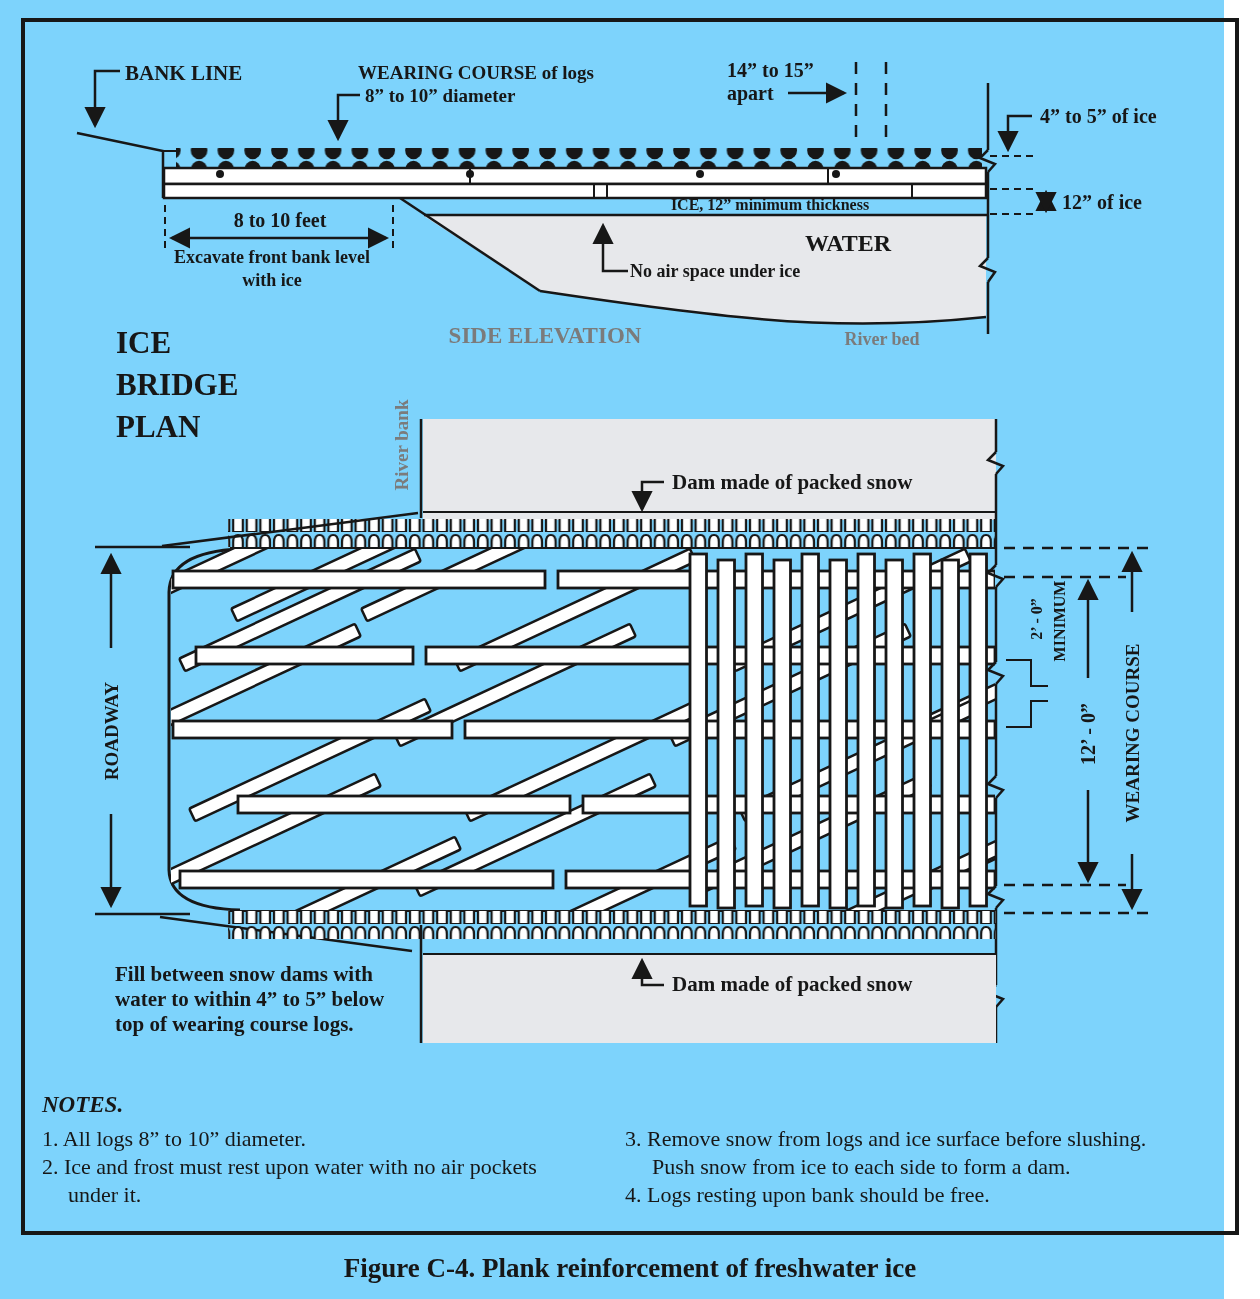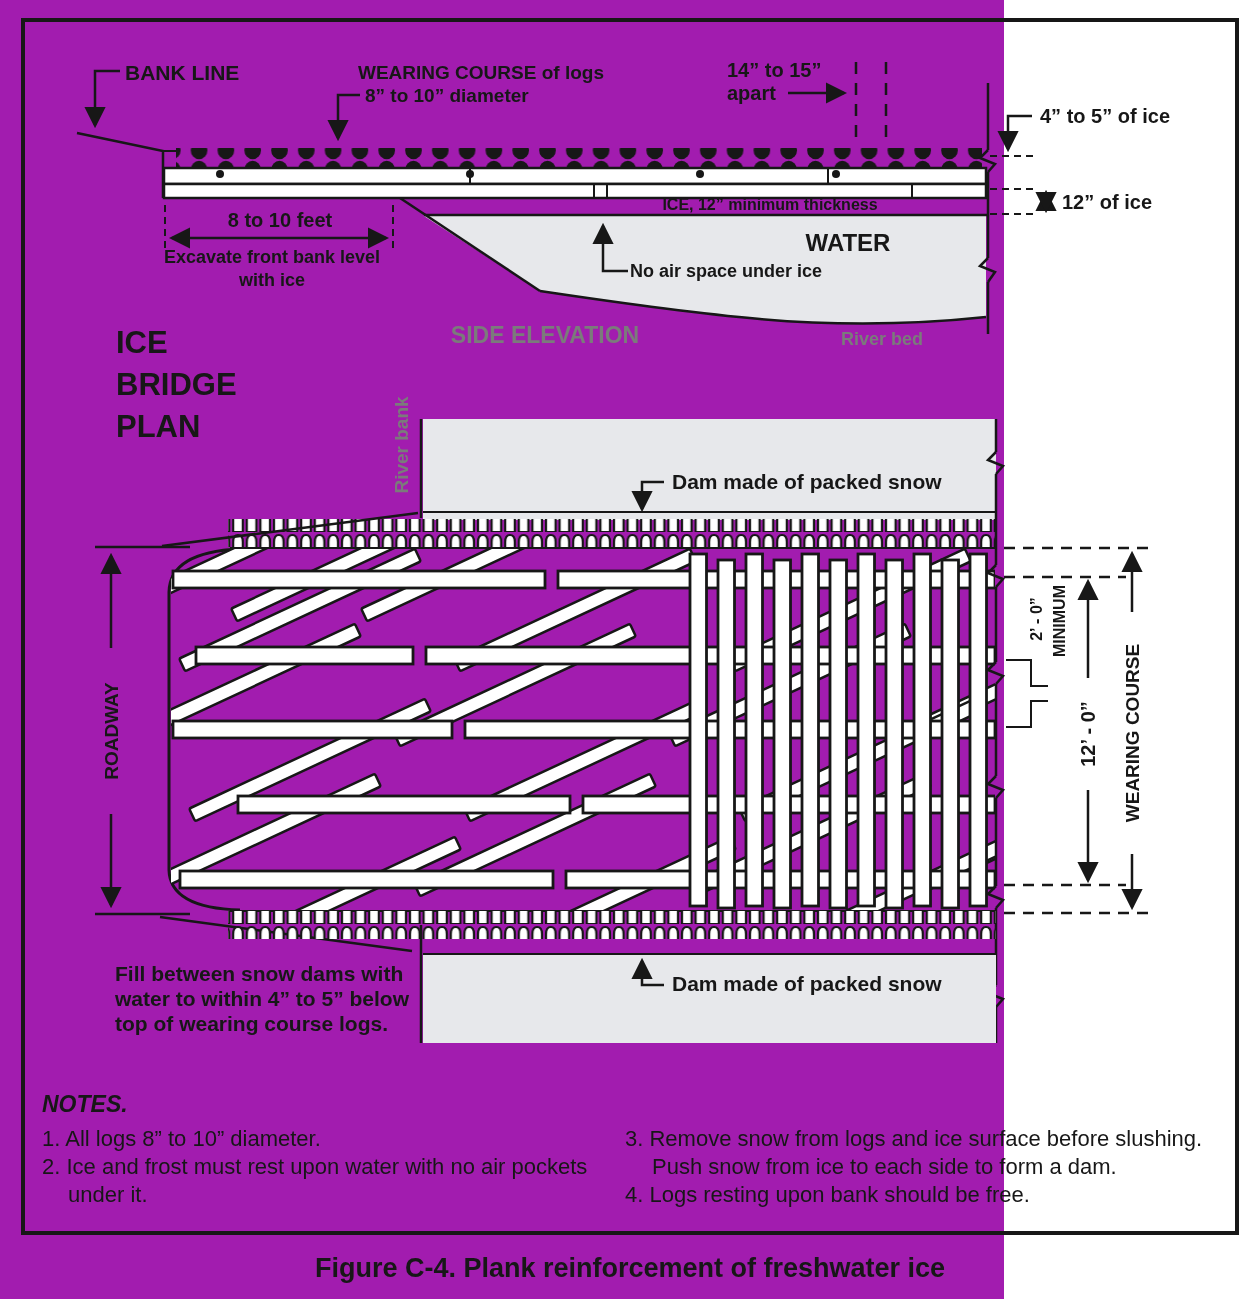--- a/index.html
+++ b/index.html
@@ -1,17 +1,17 @@
 <!DOCTYPE html>
 <html><head>
 <meta charset="utf-8">
 <style>
   html,body{margin:0;padding:0;background:#fff;}
-  .page{width:1004px;height:1299px;position:relative;background:#a21caf;
-        font-family:Liberation Sans, sans-serif;}
+  .page{width:1224px;height:1299px;position:relative;background:#7dd3fc;
+        font-family:Liberation Serif, serif;}
   svg{display:block;}
   text{fill:#171717;}
   .b{font-weight:bold;}
   .it{font-style:italic;}
   .muted{fill:#7b7b7b;}
   .ink{stroke:#171717;}
   .nofill{fill:none;}
   .white{fill:#ffffff;}
   .water{fill:#e7e8eb;}
   .s2{stroke-width:2;}

